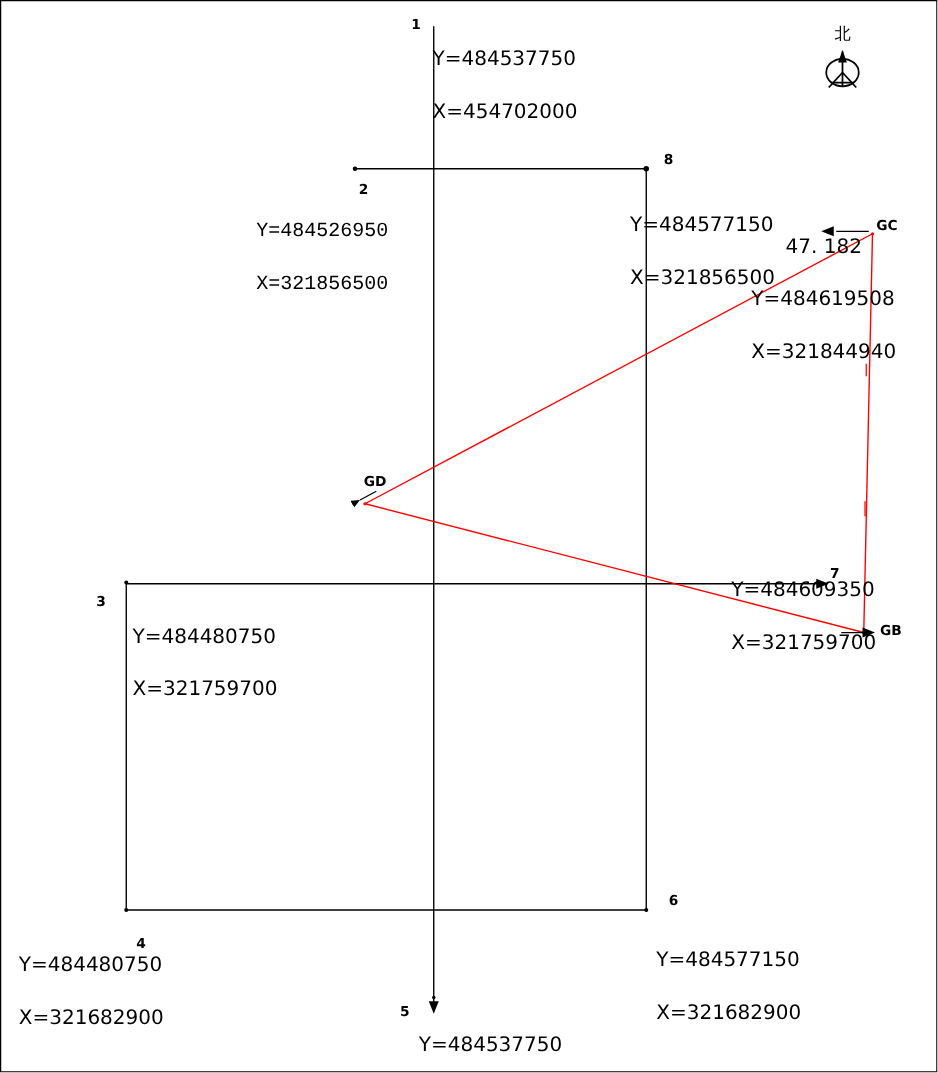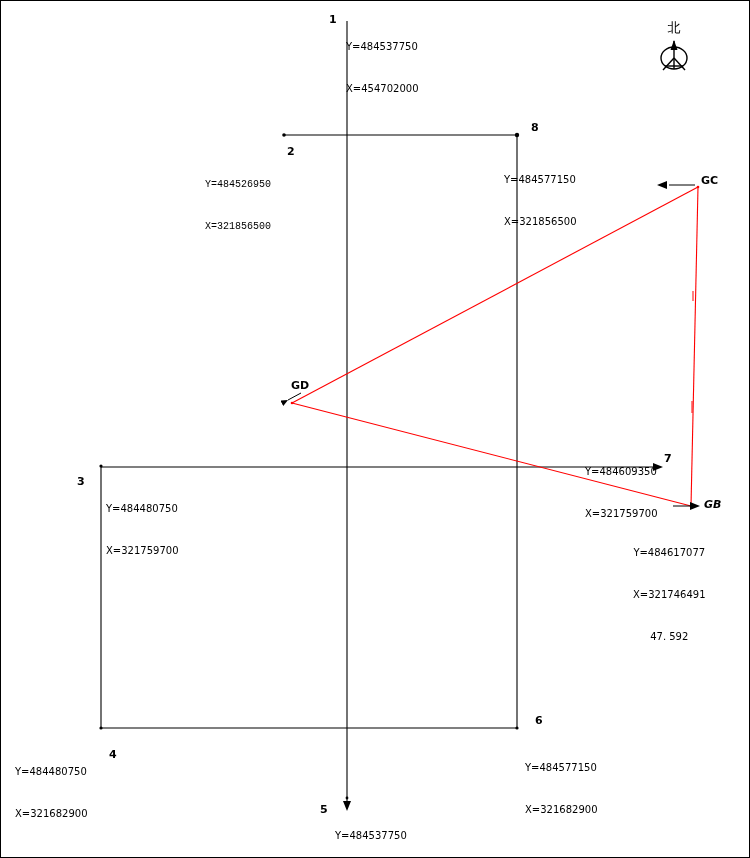--- a/index.html
+++ b/index.html
@@ -31,21 +31,21 @@
     position: absolute;
     font-family: "DejaVu Sans", sans-serif;
     font-size: 11px;
     font-weight: bold;
     color: #000000;
     white-space: pre;
   }
   .coordblk {
     position: absolute;
     font-family: "DejaVu Sans", sans-serif;
-    font-size: 10px;
+    font-size: 16px;
     line-height: 14px;
     color: #000000;
     white-space: pre;
   }
   .coordblk .ln { display: block; }
   .elev { display: block; text-align: center; }
   .north-wrap {
     position: absolute;
     width: 46px;
     text-align: center;
@@ -137,41 +137,41 @@
     <span class="ln">X=321856500</span>
   </div>
 
   <div class="ptnum" style="left:530px; top:120px;">8</div>
   <div class="coordblk" style="left:503px; top:144px;">
     <span class="ln">Y=484577150</span>
     <span class="ln">X=321856500</span>
   </div>
 
   <div class="ptnum" style="left:700px; top:173px;text-align:center;">GC</div>
+  <div class="coordblk" style="left:600px; top:161px;">
+    <span class="ln elev">47. 182</span>
+    <span class="ln">Y=484619508</span>
+    <span class="ln">X=321844940</span>
+  </div>
 
   <div class="ptnum" style="left:290px; top:378px;">GD</div>
 
   <div class="ptnum" style="left:76px; top:474px;">3</div>
   <div class="coordblk" style="left:105px; top:473px;">
     <span class="ln">Y=484480750</span>
     <span class="ln">X=321759700</span>
   </div>
 
   <div class="ptnum" style="left:663px; top:451px;">7</div>
   <div class="coordblk" style="left:584px; top:436px;">
     <span class="ln">Y=484609350</span>
     <span class="ln">X=321759700</span>
   </div>
 
-  <div class="ptnum" style="left:703px; top:497px;font-style:italic;">GB</div>
-  <div class="coordblk ctr" style="left:632px; top:517px;">
-    <span class="ln">Y=484617077</span>
-    <span class="ln">X=321746491</span>
-    <span class="ln elev">47. 592</span>
-  </div>
+  <div class="ptnum" style="left:703px; top:497px;">GB</div>
 
   <div class="ptnum" style="left:534px; top:713px;">6</div>
   <div class="coordblk" style="left:524px; top:732px;">
     <span class="ln">Y=484577150</span>
     <span class="ln">X=321682900</span>
   </div>
 
   <div class="ptnum" style="left:108px; top:747px;">4</div>
   <div class="coordblk" style="left:14px; top:736px;">
     <span class="ln">Y=484480750</span>

